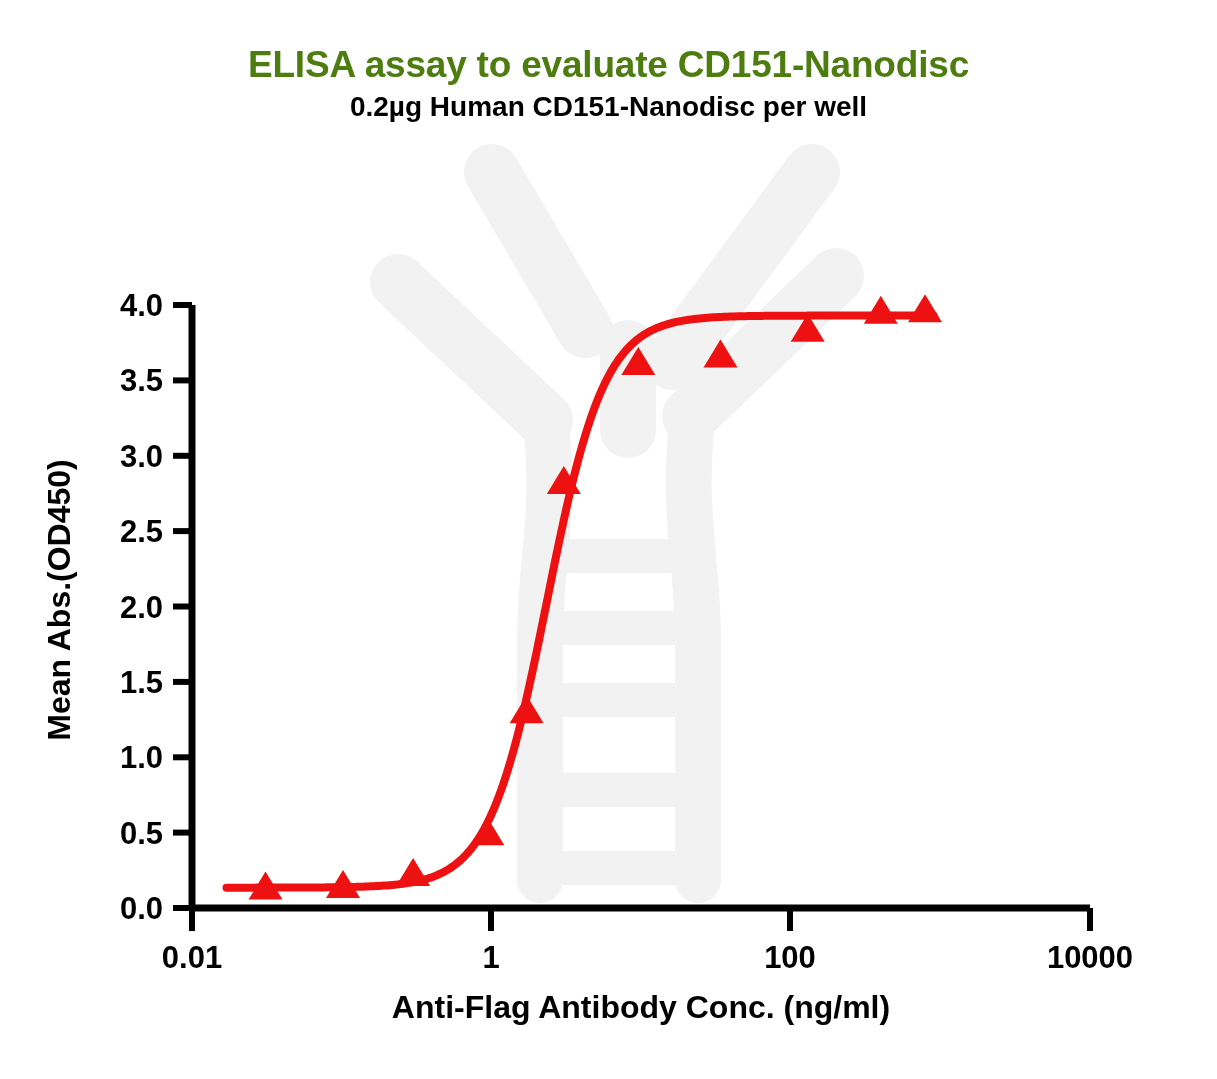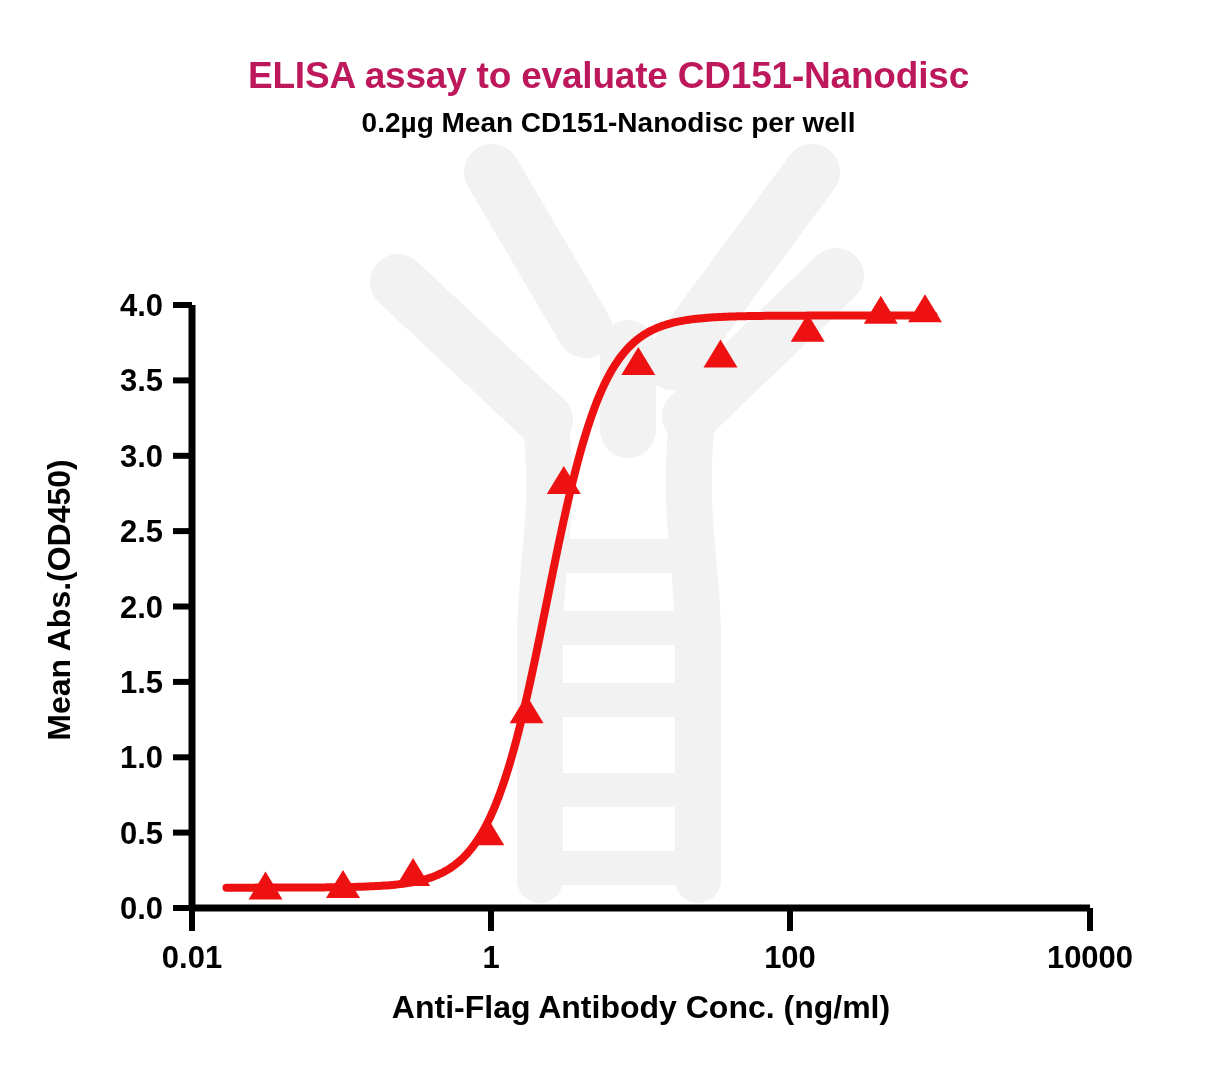--- a/index.html
+++ b/index.html
@@ -17,24 +17,24 @@
   }
   .title-block{
     position:absolute;
     top:44px;left:0;width:1217px;
     text-align:center;
     pointer-events:none;
   }
   .chart-title{
     font-size:37px;
     font-weight:bold;
-    color:#be185d;
+    color:#4d7c0f;
     letter-spacing:-0.2px;
     line-height:1.12;
-    margin:11px;
+    margin:0;
   }
   .chart-subtitle{
     font-size:28px;
     font-weight:bold;
     color:#000000;
     line-height:1.15;
     margin:6px 0 0 0;
   }
   svg#plot{
     position:absolute;
@@ -55,21 +55,21 @@
     fill:#000000;
   }
 </style>
 </head>
 <body>
 
 <div id="figure">
 
   <div class="title-block">
     <p class="chart-title">ELISA assay to evaluate CD151-Nanodisc</p>
-    <p class="chart-subtitle">0.2µg Mean CD151-Nanodisc per well</p>
+    <p class="chart-subtitle">0.2µg Human CD151-Nanodisc per well</p>
   </div>
 
   <svg id="plot" viewBox="0 0 1217 1079">
 
     <g id="watermark-group" stroke-linecap="round" stroke-linejoin="round" fill="none">
       <path d="M492 172 L585 330" stroke="#F2F2F2" stroke-width="56"></path>
       <path d="M812 172 L672 362" stroke="#F2F2F2" stroke-width="56"></path>
       <path d="M628 348 L628 430" stroke="#F2F2F2" stroke-width="56"></path>
       <path d="M398 282 L545 420" stroke="#F2F2F2" stroke-width="56"></path>
       <path d="M836 276 L690 416" stroke="#F2F2F2" stroke-width="56"></path>

